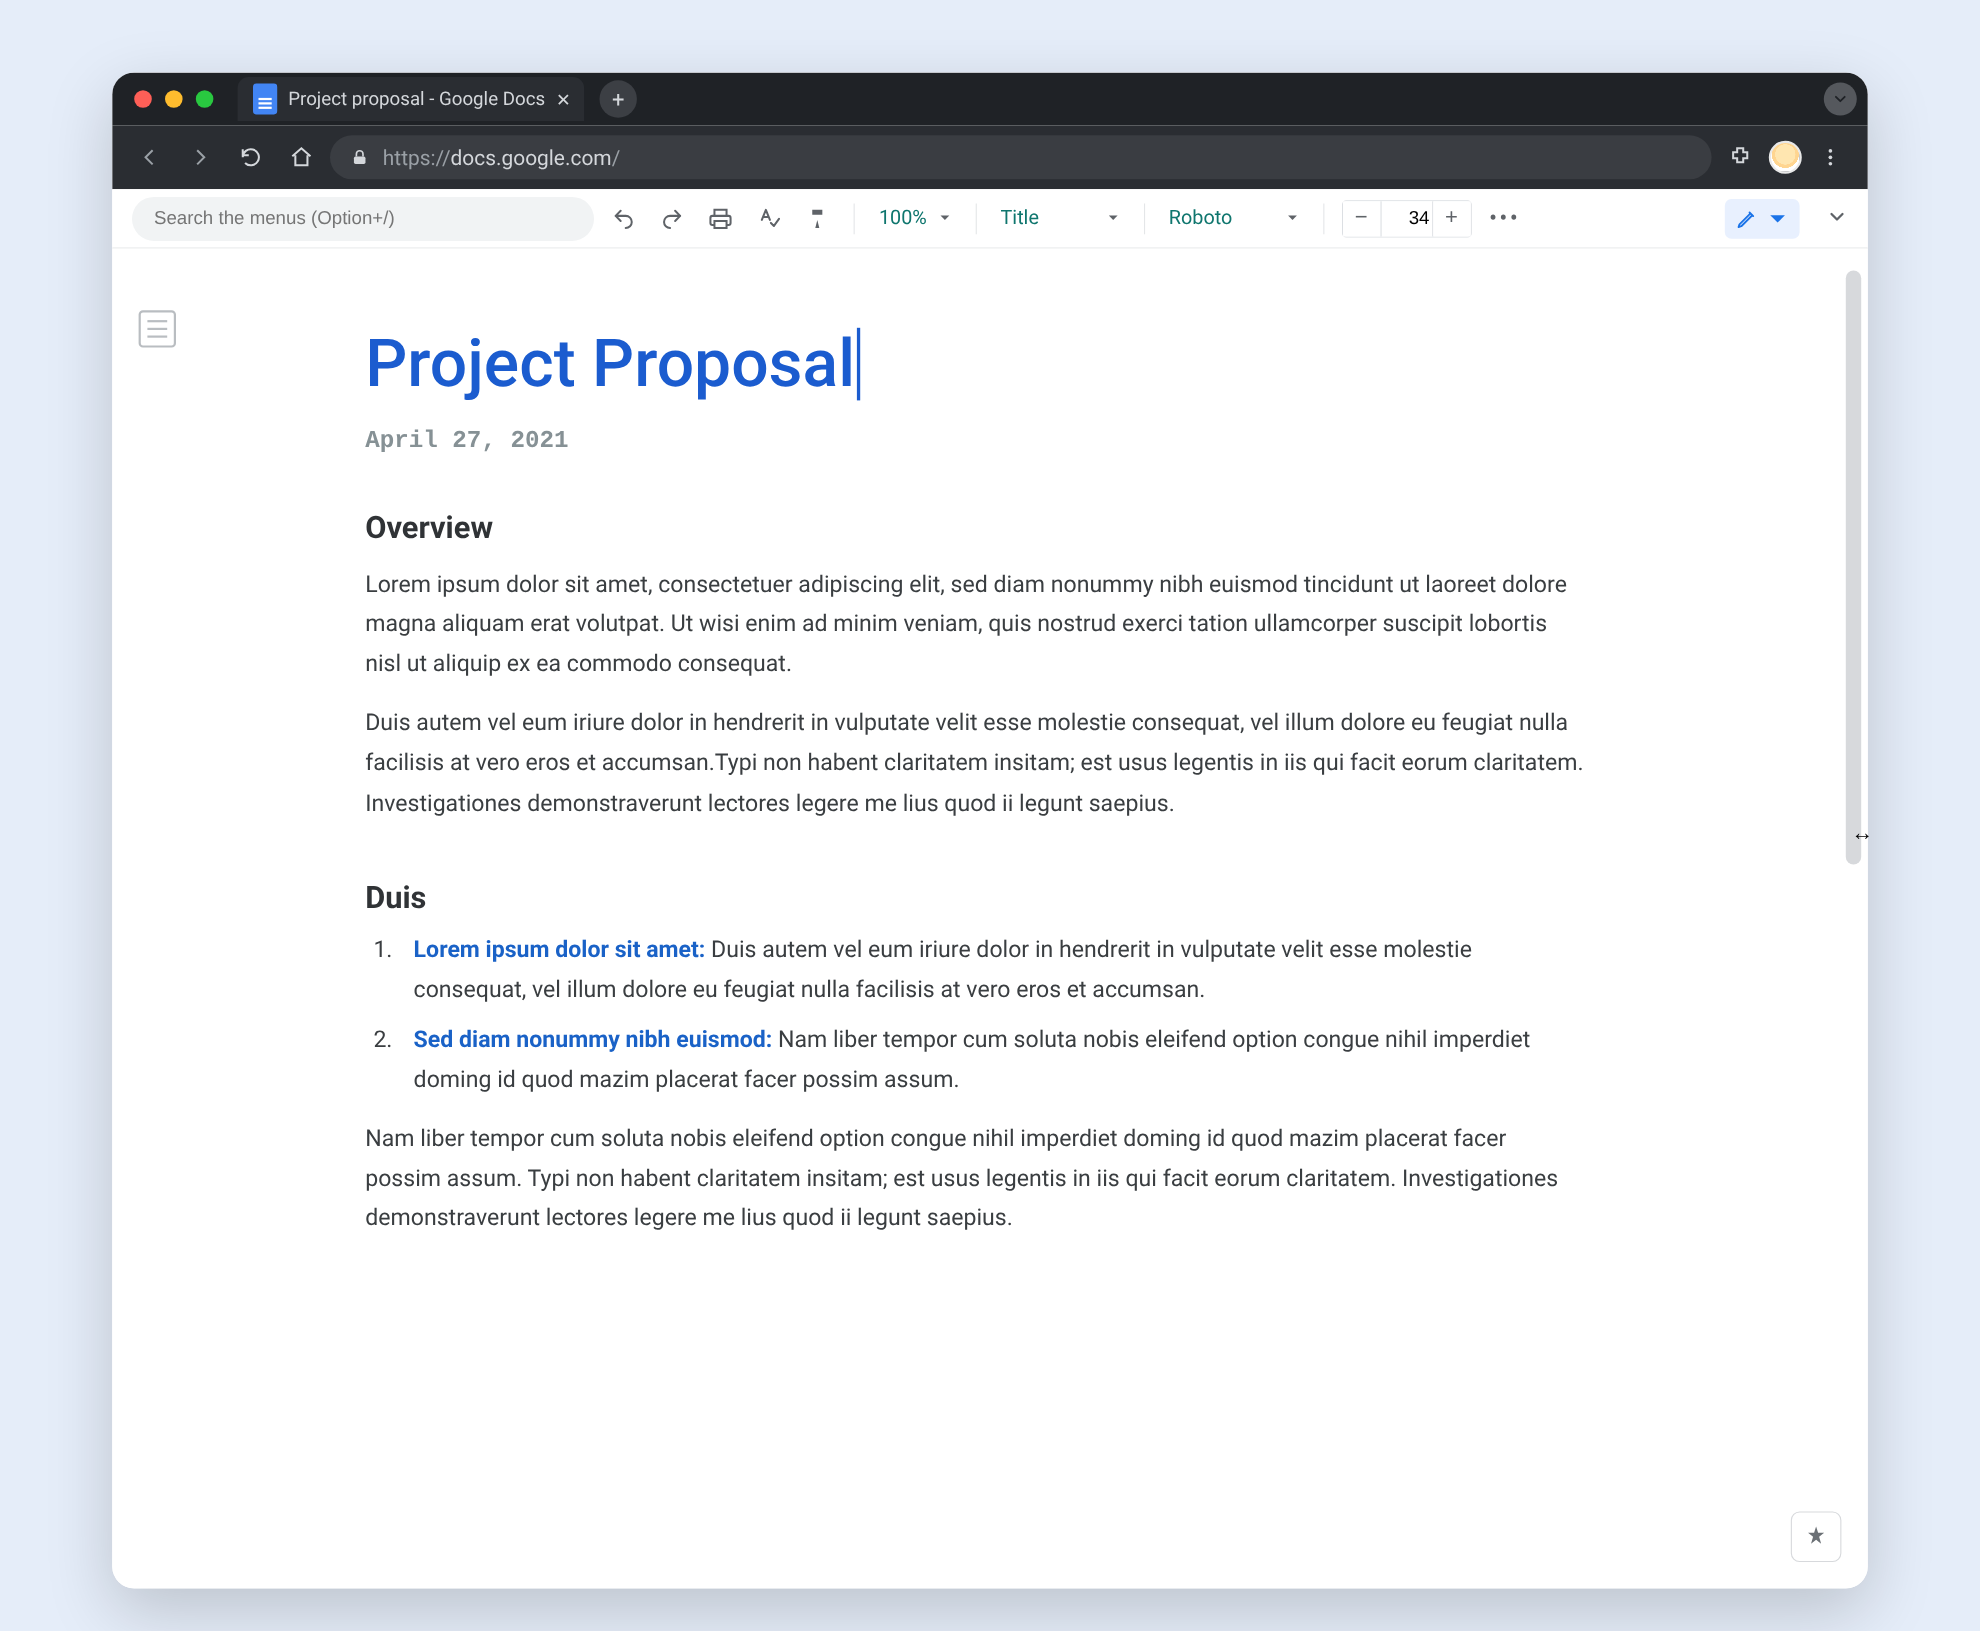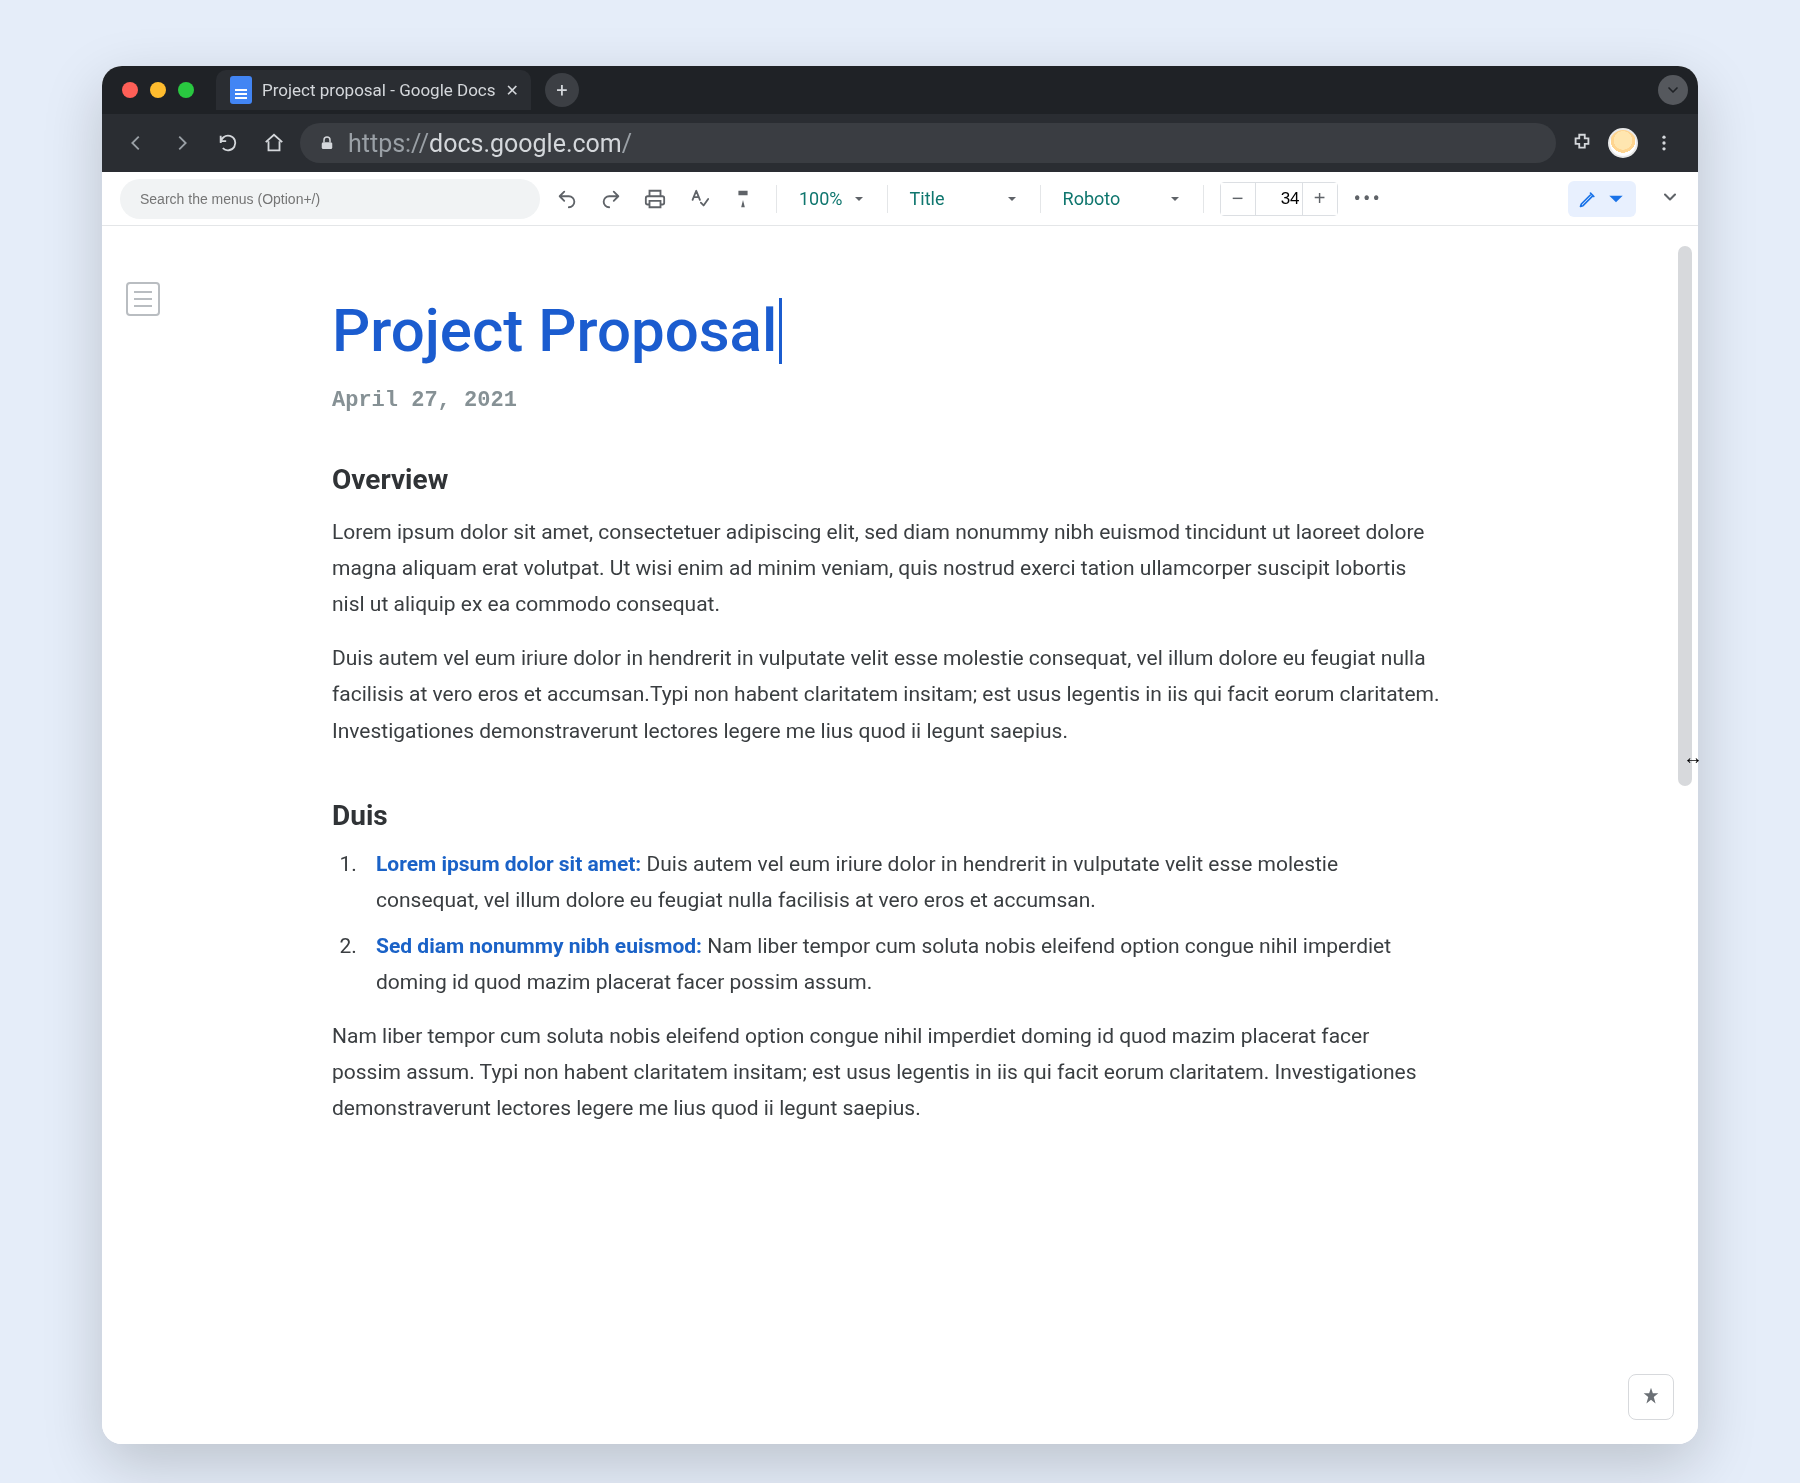--- a/index.html
+++ b/index.html
@@ -95,41 +95,41 @@
 }
 .nav-icon svg{width:22px; height:22px; stroke:currentColor; fill:none; stroke-width:2;}
 .nav-icon.bright{color:var(--text-light);}
 .omnibox{
   flex:1; height:40px; border-radius:20px;
   background:var(--addr-bg);
   display:flex; align-items:center; gap:12px;
   padding:0 18px; color:var(--text-light);
 }
 .lock{width:18px; height:18px;}
-.url{font-size:25px;}
+.url{font-size:19px;}
 .url .dim{color:var(--text-dim);}
 .ext-icon, .menu-icon{width:40px; height:40px; display:flex; align-items:center; justify-content:center; cursor:pointer; color:var(--text-dim);}
 .avatar{width:30px; height:30px; border-radius:50%;
   background:radial-gradient(circle at 50% 40%,#ffe6b0 0 45%,#ffd590 46% 60%,#fff 61% 100%);
   border:2px solid #e8e8e8;}
 
 
 .docs-toolbar{
   height:54px; background:var(--toolbar-bg);
   border-bottom:1px solid var(--toolbar-border);
   display:flex; align-items:center;
   padding:0 18px; gap:10px;
 }
 .search-pill{
   flex:0 0 420px; height:40px; border-radius:20px;
   background:var(--search-pill); color:var(--icon);
   font-size:18px; display:flex; align-items:center;
   padding:0 18px;
 }
-.search-pill input{border:0; background:transparent; outline:none; width:100%; font-size:14px; color:#3c4043;}
+.search-pill input{border:0; background:transparent; outline:none; width:100%; font-size:17px; color:#3c4043;}
 .tb-icon{width:34px; height:34px; display:flex; align-items:center; justify-content:center; color:var(--icon); cursor:pointer; border-radius:4px;}
 .tb-icon svg{width:22px; height:22px;}
 .tb-sep{width:1px; height:28px; background:var(--toolbar-border); margin:0 6px;}
 .tb-select{
   height:34px; display:flex; align-items:center; gap:10px;
   color:#0f766e; font-size:18px; padding:0 6px; cursor:pointer;
 }
 .tb-caret{color:var(--icon);}
 .tb-caret svg{width:12px; height:12px;}
 .font-size{

